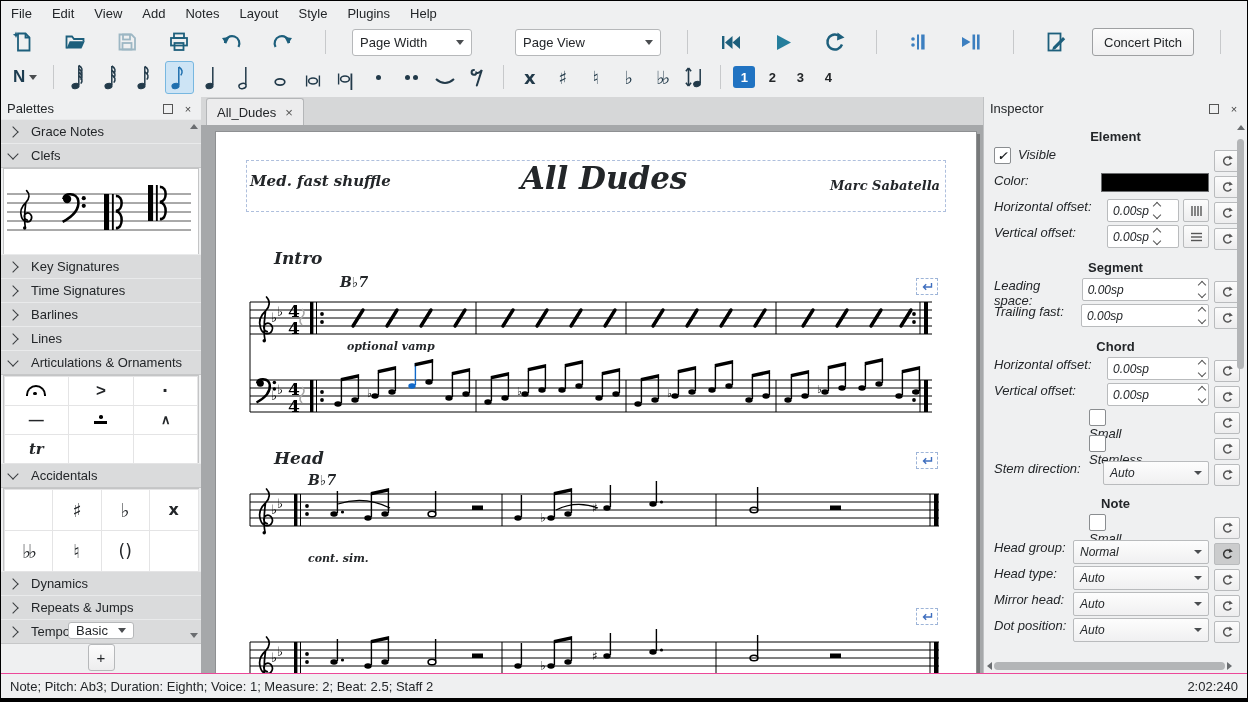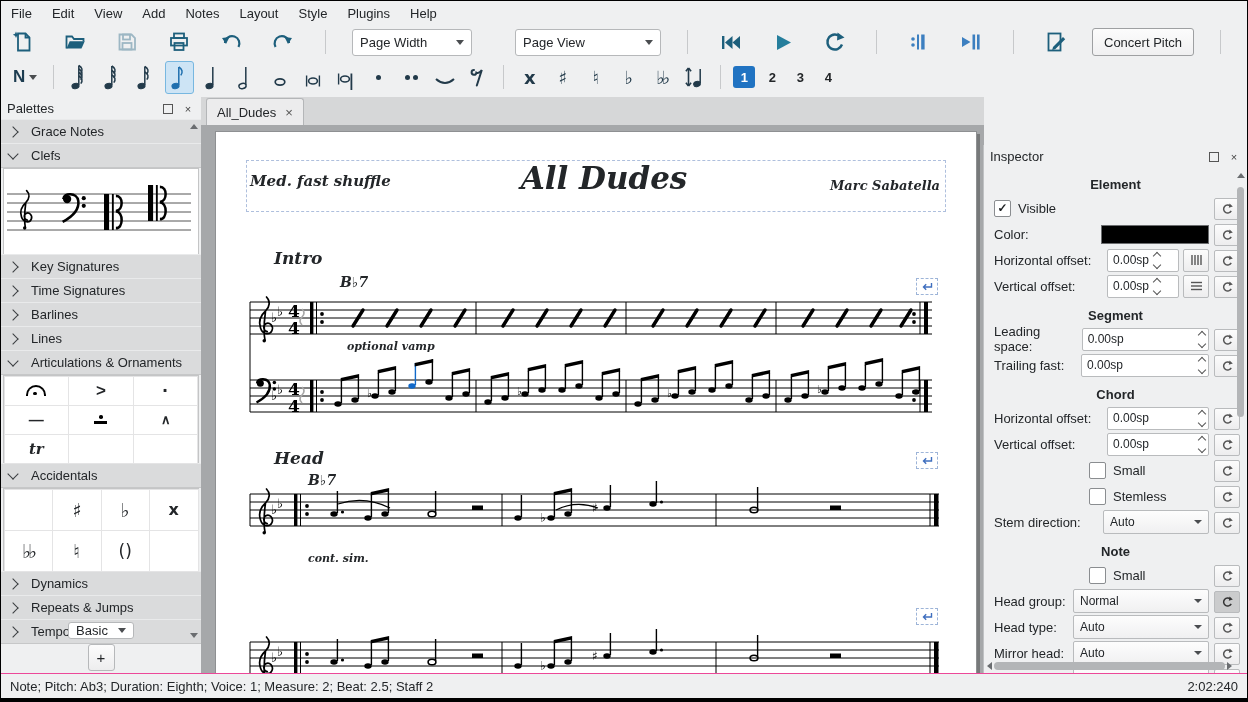--- a/index.html
+++ b/index.html
@@ -71,31 +71,31 @@
     box-shadow:3px 3px 0 rgba(0,0,0,.28);}
   .jazz{font-family:"DejaVu Serif",serif;font-style:italic;font-weight:bold;}
   .frame{position:absolute;left:30px;top:28px;width:698px;height:50px;border:1px dashed #aebfdd;}
   .ptxt{position:absolute;white-space:nowrap;}
   .sys{position:absolute;}
   .brk{position:absolute;width:20px;height:15px;border:1px dashed #9db4d8;display:flex;align-items:center;justify-content:center;}
   .mus{font-family:"DejaVu Sans",sans-serif;}
   .ts{font-family:"DejaVu Serif",serif;font-weight:bold;font-size:17px;text-anchor:middle;}
   .chordtxt{font-size:14px;}
   
-  .inspector{position:absolute;right:0;top:96px;width:263px;bottom:24px;background:#eff0f1;border-left:1px solid #bfc1c3;overflow:hidden;margin-top:48px;}
+  .inspector{position:absolute;right:0;top:96px;width:263px;bottom:24px;background:#eff0f1;border-left:1px solid #bfc1c3;overflow:hidden;}
   .isec{font-weight:bold;text-align:center;margin:9px 0 3px;}
-  .irow{position:relative;display:flex;align-items:center;height:26px;padding:0 38px 0 10px;}
+  .irow{position:relative;display:flex;align-items:flex-start;height:26px;padding:0 38px 0 10px;font-style:italic;}
   .irow .reset{position:absolute;right:7px;top:3px;}
   .reset{width:24px;height:20px;border:1px solid #b9bbbd;border-radius:2px;background:linear-gradient(#fcfcfc,#ededee);
     display:flex;align-items:center;justify-content:center;}
   .reset.on{background:#cbcccd;}
   .cb{width:15px;height:15px;border:1px solid #8a8d90;border-radius:2px;background:#fff;flex:none;
     display:flex;align-items:center;justify-content:center;font-size:12px;margin-right:7px;}
   .cb.checked::after{content:"✓";color:#1b1e20;font-weight:bold;}
-  .cbr{padding-left:105px;}
+  .cbr{padding-left:105px;flex-direction:column;}
   .spin{margin-left:auto;display:flex;align-items:center;background:#fff;border:1px solid #b9bbbd;border-radius:2px;
     height:21px;padding:0 3px 0 5px;font-size:12px;}
   .spin .arrs{display:flex;flex-direction:column;gap:3px;margin-left:5px;}
   .ua{width:5px;height:5px;border-left:1.4px solid #555;border-top:1.4px solid #555;transform:rotate(45deg);}
   .da{width:5px;height:5px;border-left:1.4px solid #555;border-top:1.4px solid #555;transform:rotate(225deg);}
   .w60{width:62px;}.w92{width:92px;}.w118{width:118px;}
   .ibtn{width:24px;height:21px;border:1px solid #b9bbbd;border-radius:2px;background:linear-gradient(#fcfcfc,#ededee);
     display:flex;align-items:center;justify-content:center;margin-left:4px;flex:none;}
   .dd{margin-left:auto;background:linear-gradient(#fdfdfd,#f0f0f1);border:1px solid #b9bbbd;border-radius:2px;height:22px;
     display:flex;align-items:center;justify-content:space-between;padding:0 6px;font-size:12px;}

